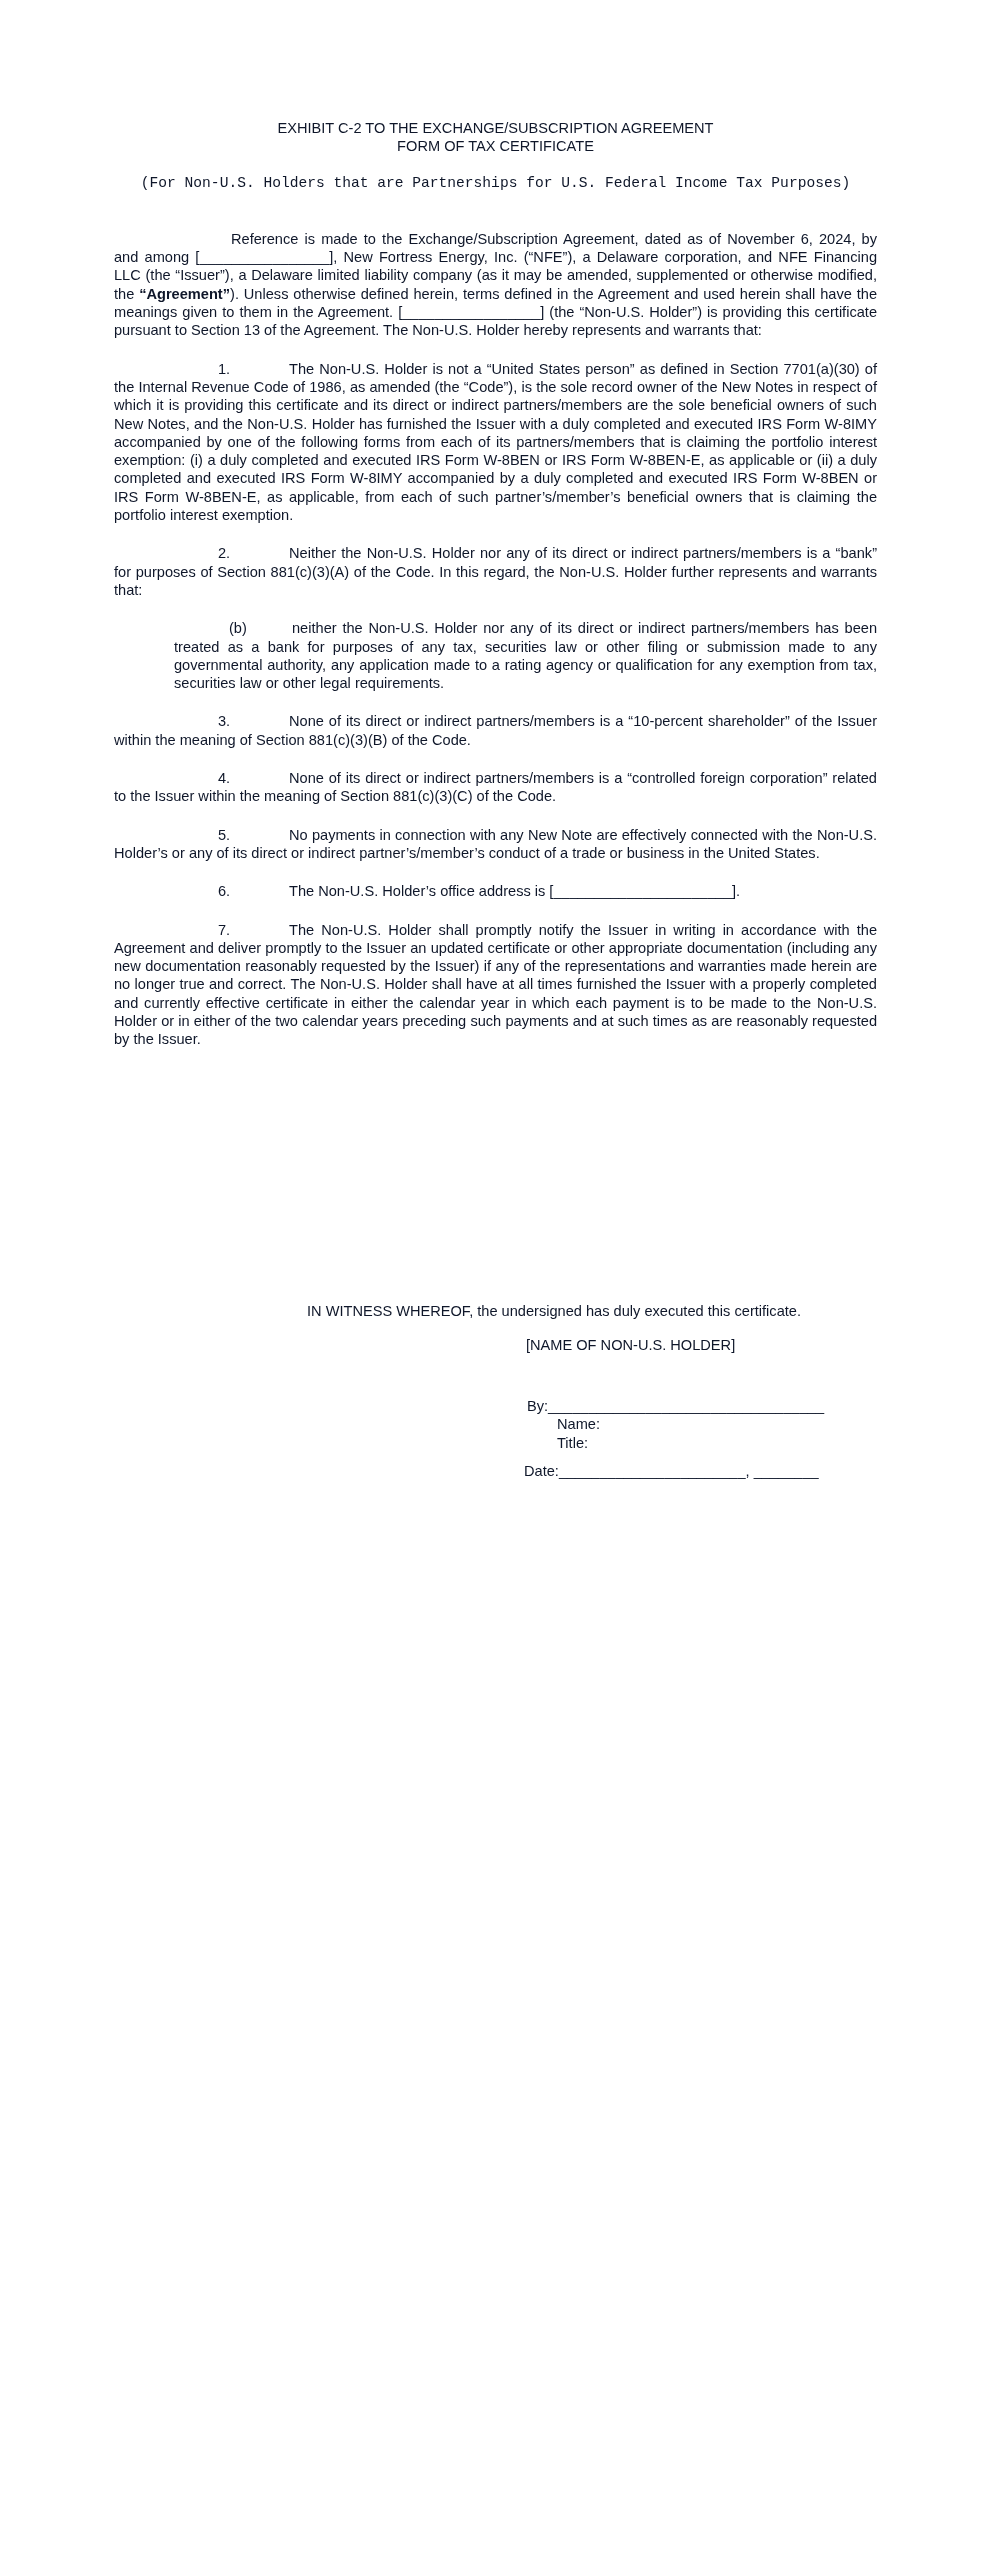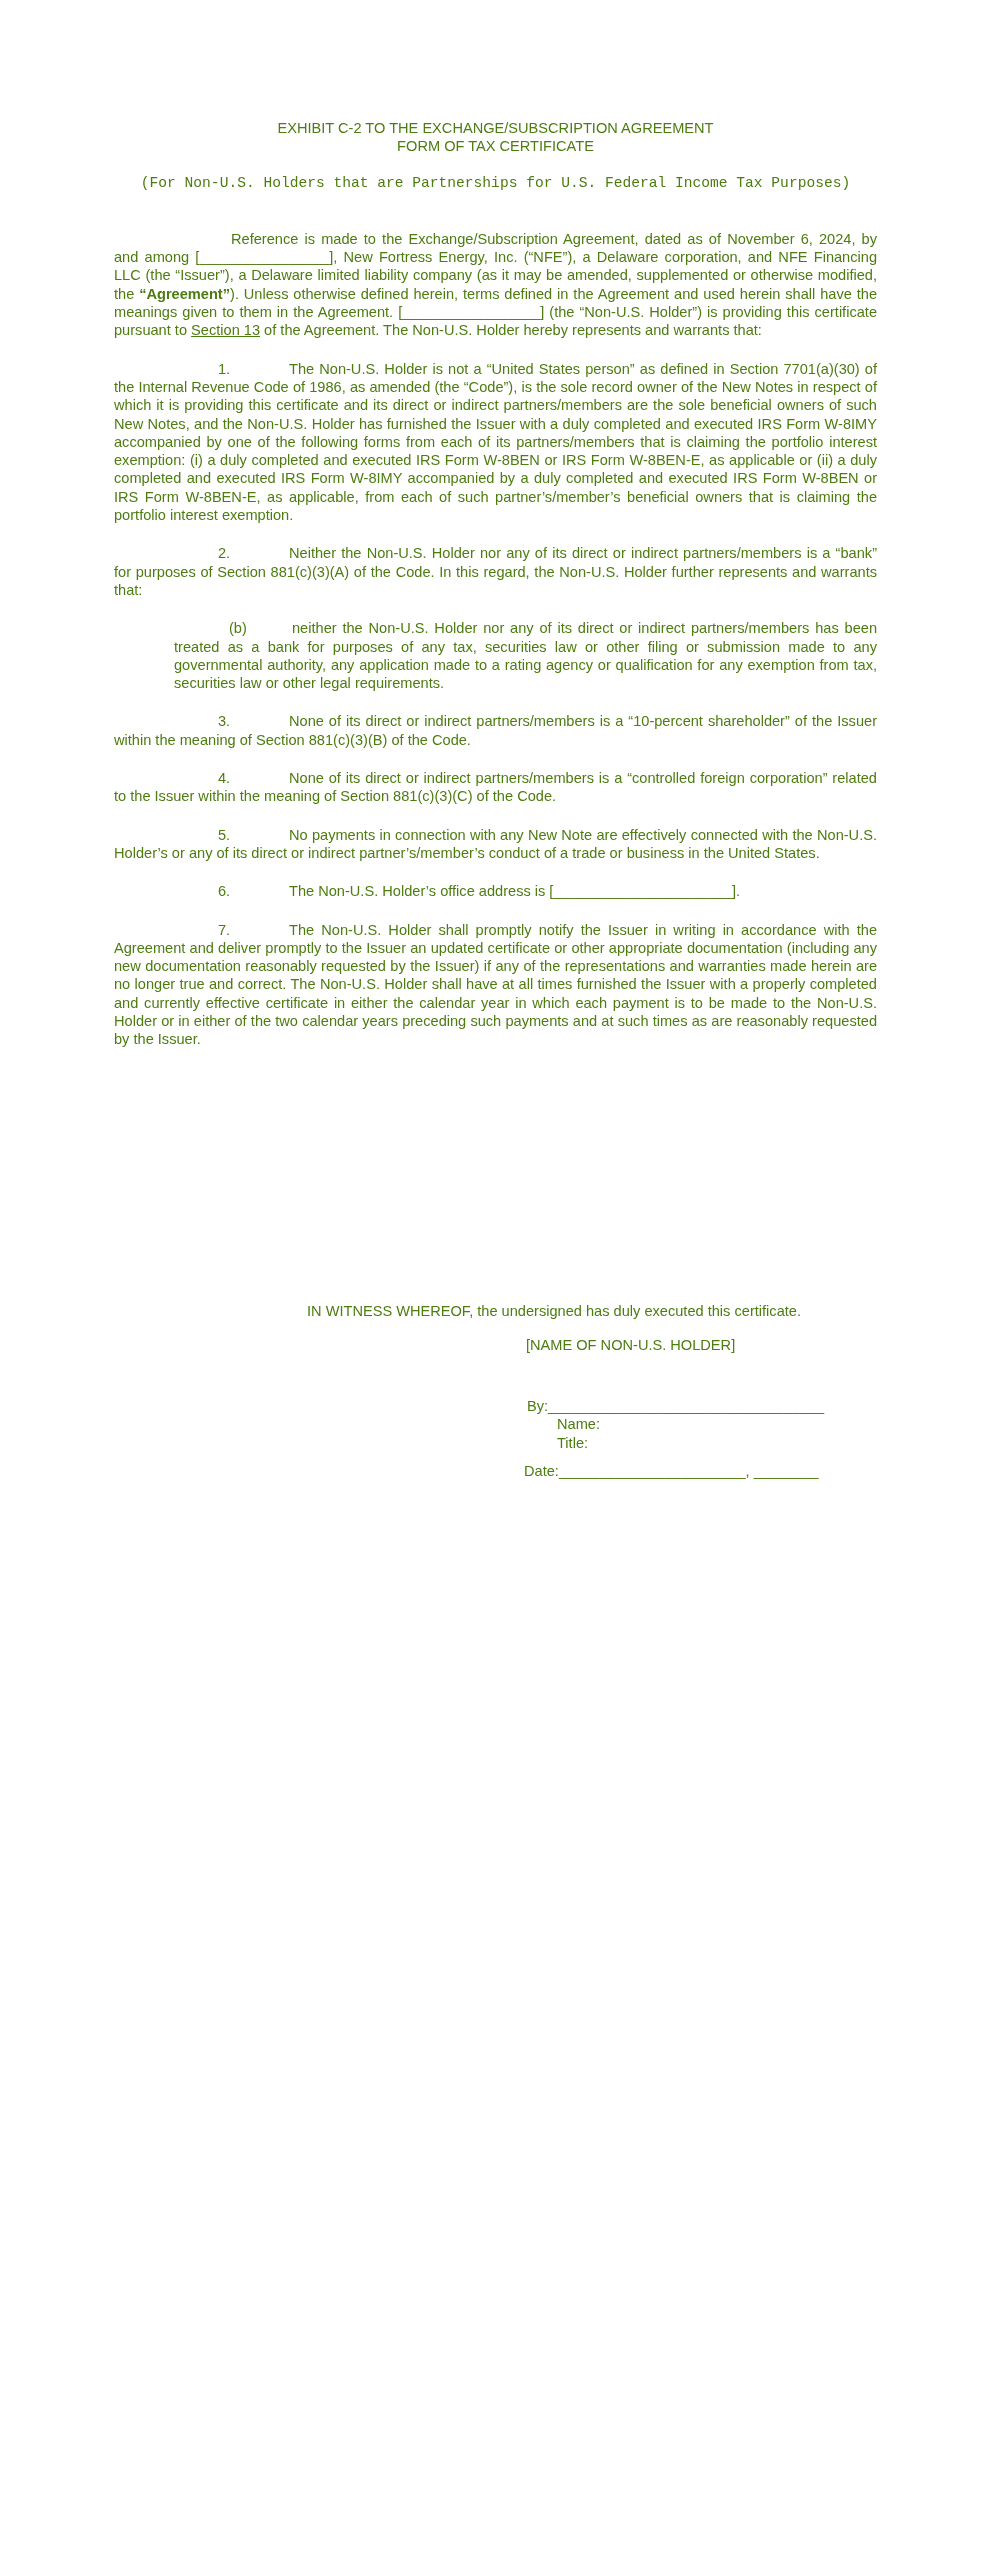--- a/index.html
+++ b/index.html
@@ -4,42 +4,42 @@
 <style>
   html, body { margin:0; padding:0; background:#ffffff; }
   .page {
     position:relative;
     width:954px;
     height:2576px;
     background:#ffffff;
     font-family:"Liberation Sans", "DejaVu Sans", sans-serif;
     font-size:14.6px;
     line-height:18.3px;
-    color:#4d7c0f;
+    color:#0f172a;
     overflow:hidden;
   }
   .content {
     position:absolute;
     left:114px;
     top:119px;
     width:763px;
   }
   .doc-title { text-align:center; margin:0; }
   .subtitle  { text-align:center; margin:18px 0 0 0;font-family:Liberation Mono, monospace; }
 
   .para { text-align:justify; margin:20px 0 0 0; }
   .intro { margin-top:38px; text-indent:117px; }
 
   .num-para { text-indent:104px; }
   .num-label { display:inline-block; width:71px; text-indent:0; }
 
   .sub-para { margin-left:60px; text-indent:55px; }
   .sub-label { display:inline-block; width:63px; text-indent:0; }
 
-  .u { text-decoration:underline; }
+  .u { }
   b  { font-weight:bold; }
 
   .witness { margin-top:253px; text-indent:117px; text-align:center; }
 
   .sig-holder { margin:16px 0 0 412px; }
   .sig-by     { margin:43px 0 0 413px; white-space:nowrap; }
   .sig-name   { margin:0 0 0 443px; }
   .sig-title  { margin:0 0 0 443px; }
   .sig-date   { margin:10px 0 0 410px; white-space:nowrap; }
   .fill { letter-spacing:0; }

